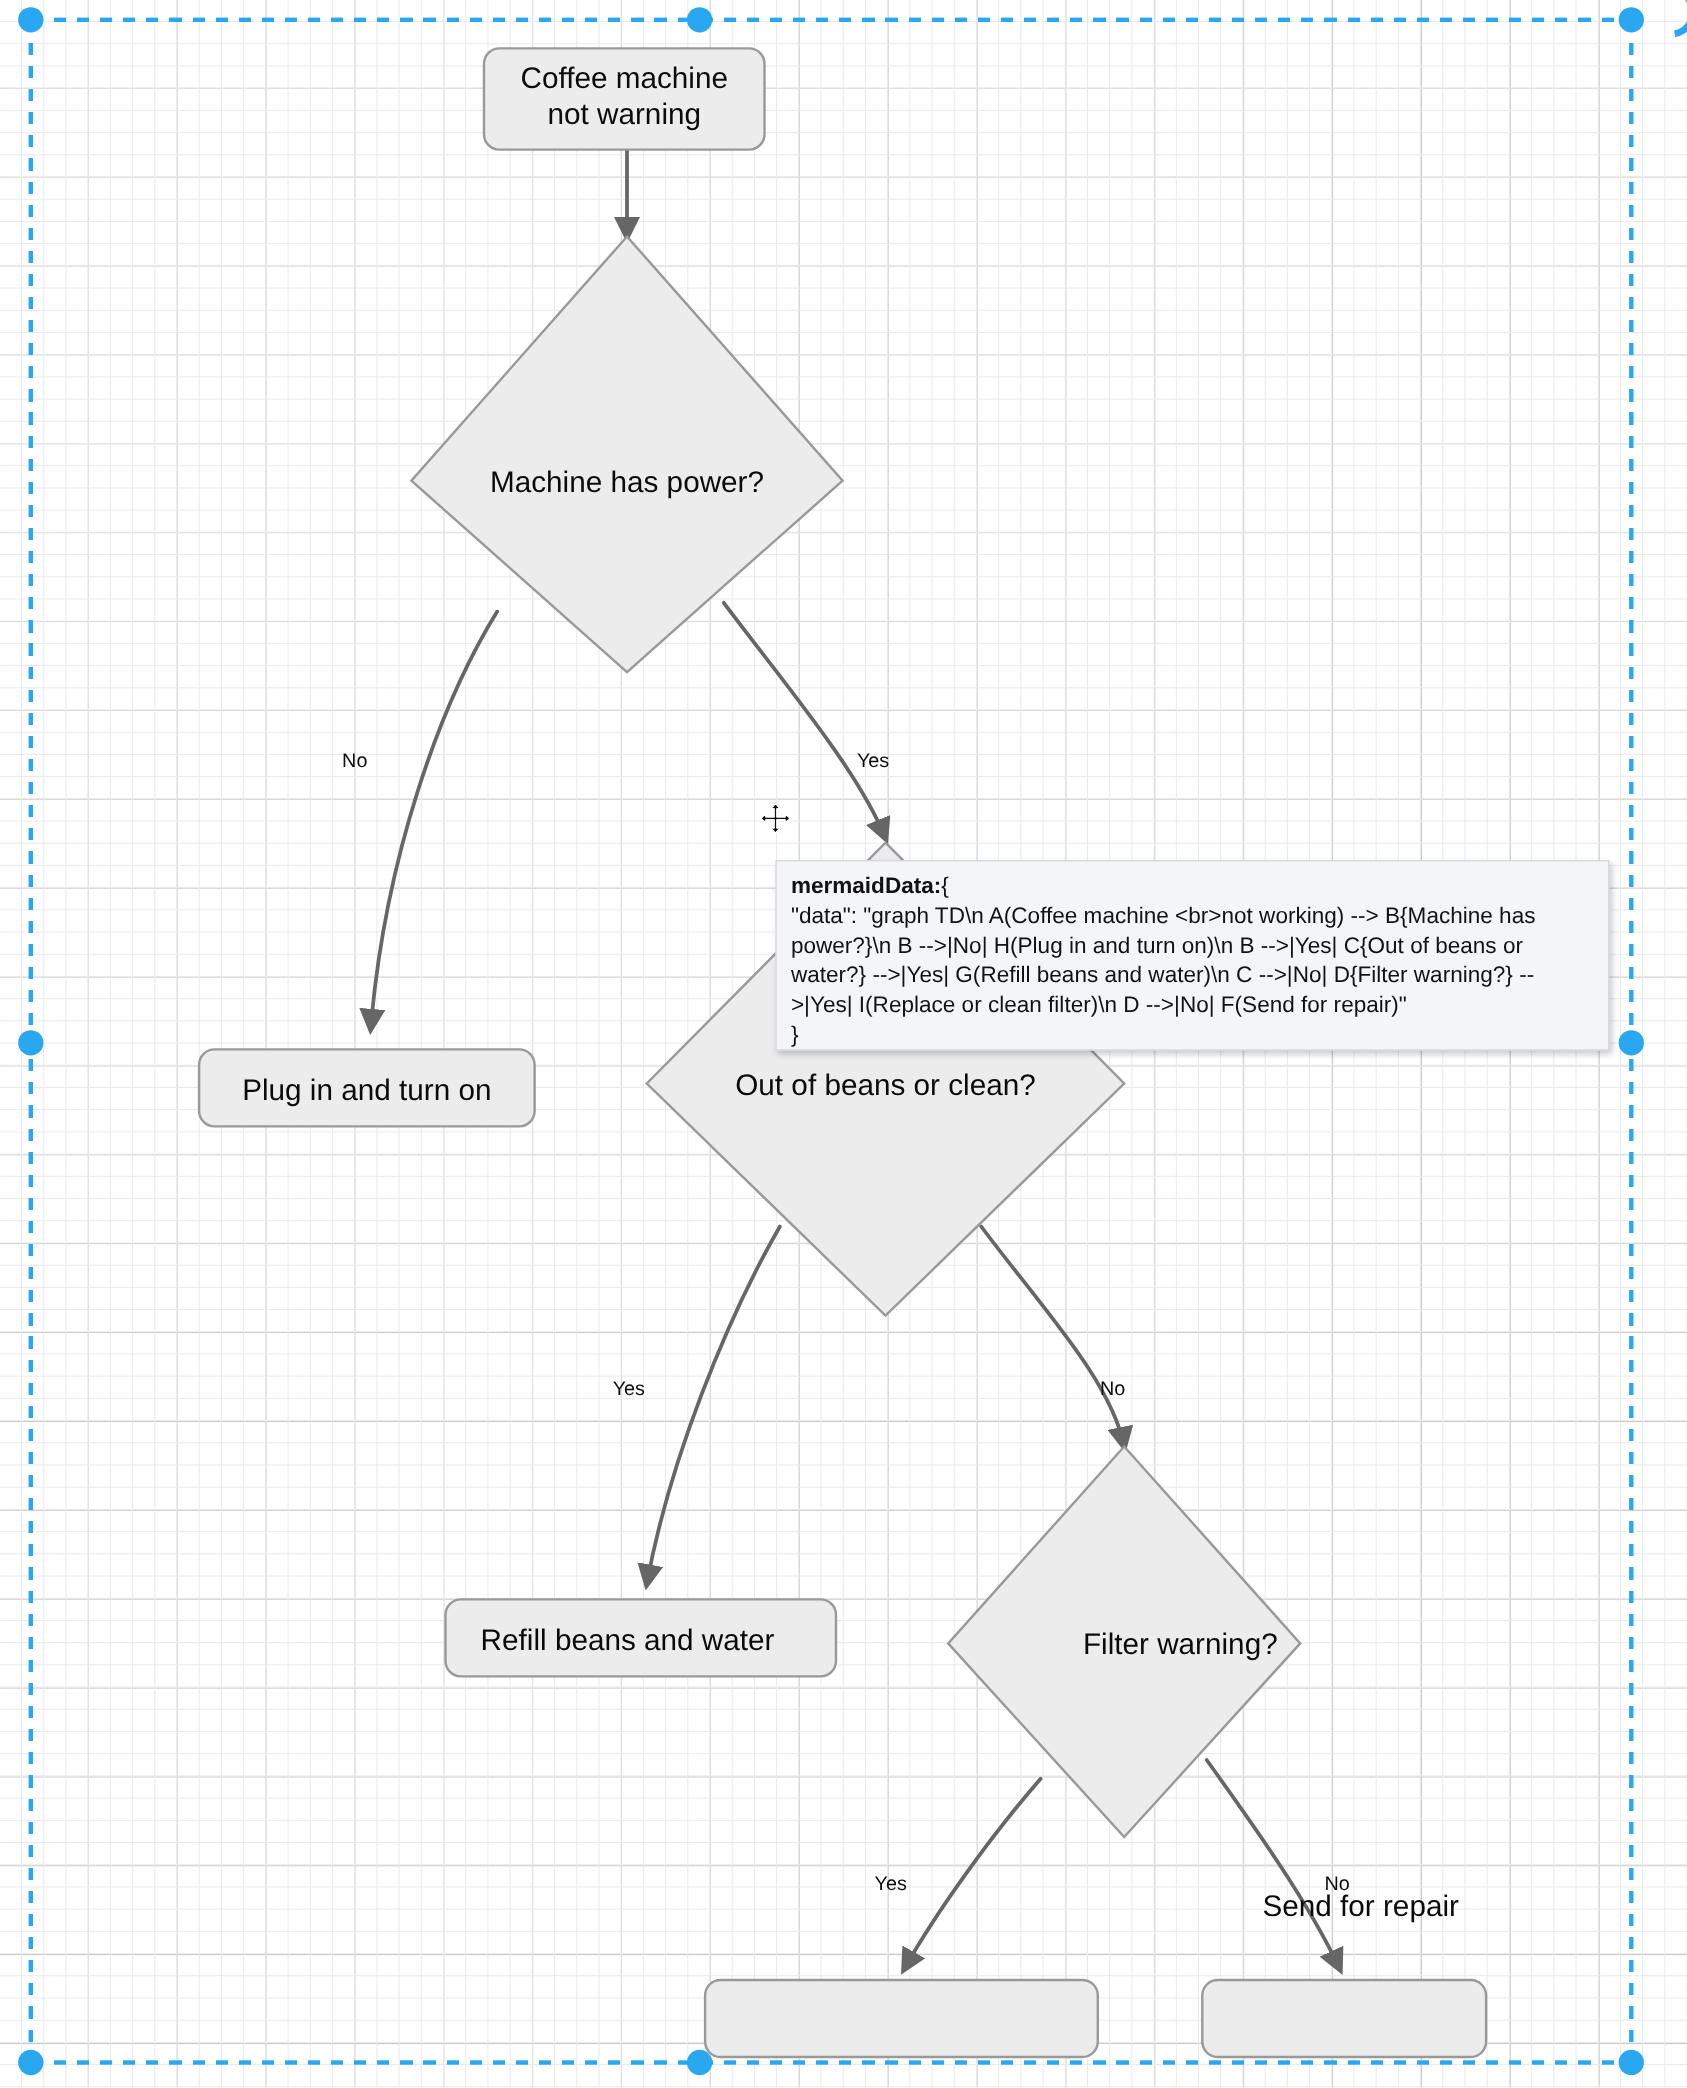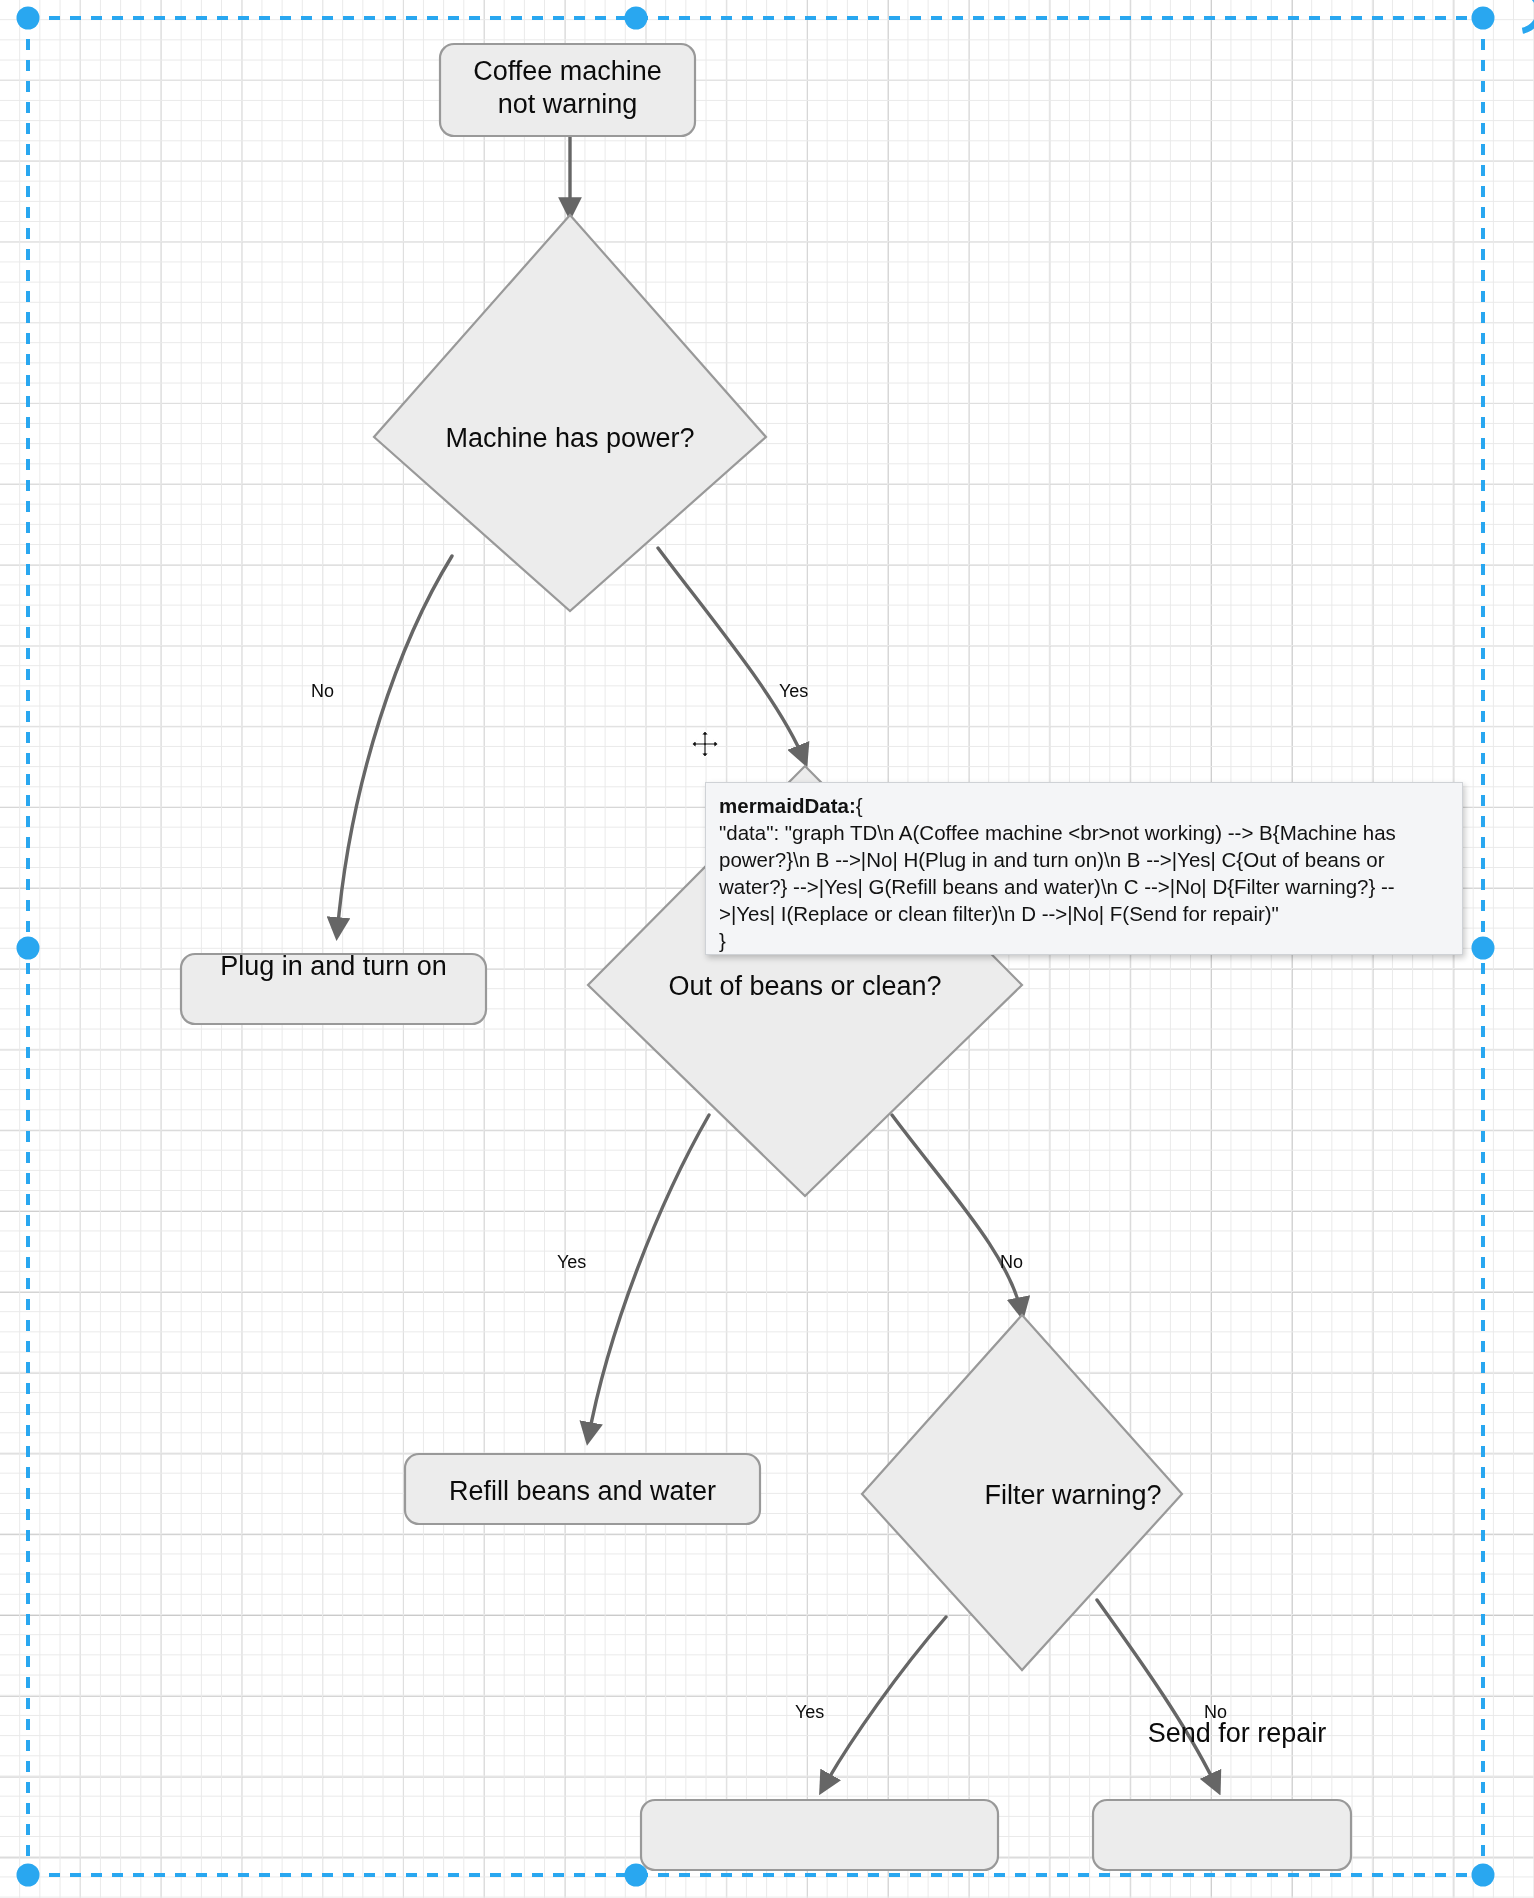--- a/index.html
+++ b/index.html
@@ -163,25 +163,25 @@
     <rect class="node-shape" x="641" y="1800" width="357" height="70" rx="14" ry="14"></rect>
 
     <rect class="node-shape" x="1093" y="1800" width="258" height="70" rx="14" ry="14"></rect>
   </svg>
 
   <div class="node-label" style="left:440px; top:55px; width:255px;">Coffee machine
 not warning</div>
 
   <div class="node-label" style="left:374px; top:422px; width:392px;">Machine has power?</div>
 
-  <div class="node-label" style="left:181px; top:950px; width:305px;">Plug in and turn on</div>
+  <div class="node-label" style="left:181px; top:975px; width:305px;">Plug in and turn on</div>
 
   <div class="node-label" style="left:588px; top:970px; width:434px;">Out of beans or clean?</div>
 
-  <div class="node-label" style="left:405px; top:1475px; width:355px;">Refill beans and water</div>
+  <div class="node-label" style="left:393px; top:1475px; width:355px;">Refill beans and water</div>
 
   <div class="node-label" style="left:913px; top:1479px; width:320px;">Filter warning?</div>
 
 
   <div class="node-label" style="left:1093px; top:1717px; width:288px;">Send for repair</div>
 
   <div class="edge-label" style="left:311px; top:681px;">No</div>
 
   <div class="edge-label" style="left:779px; top:681px;">Yes</div>
 

